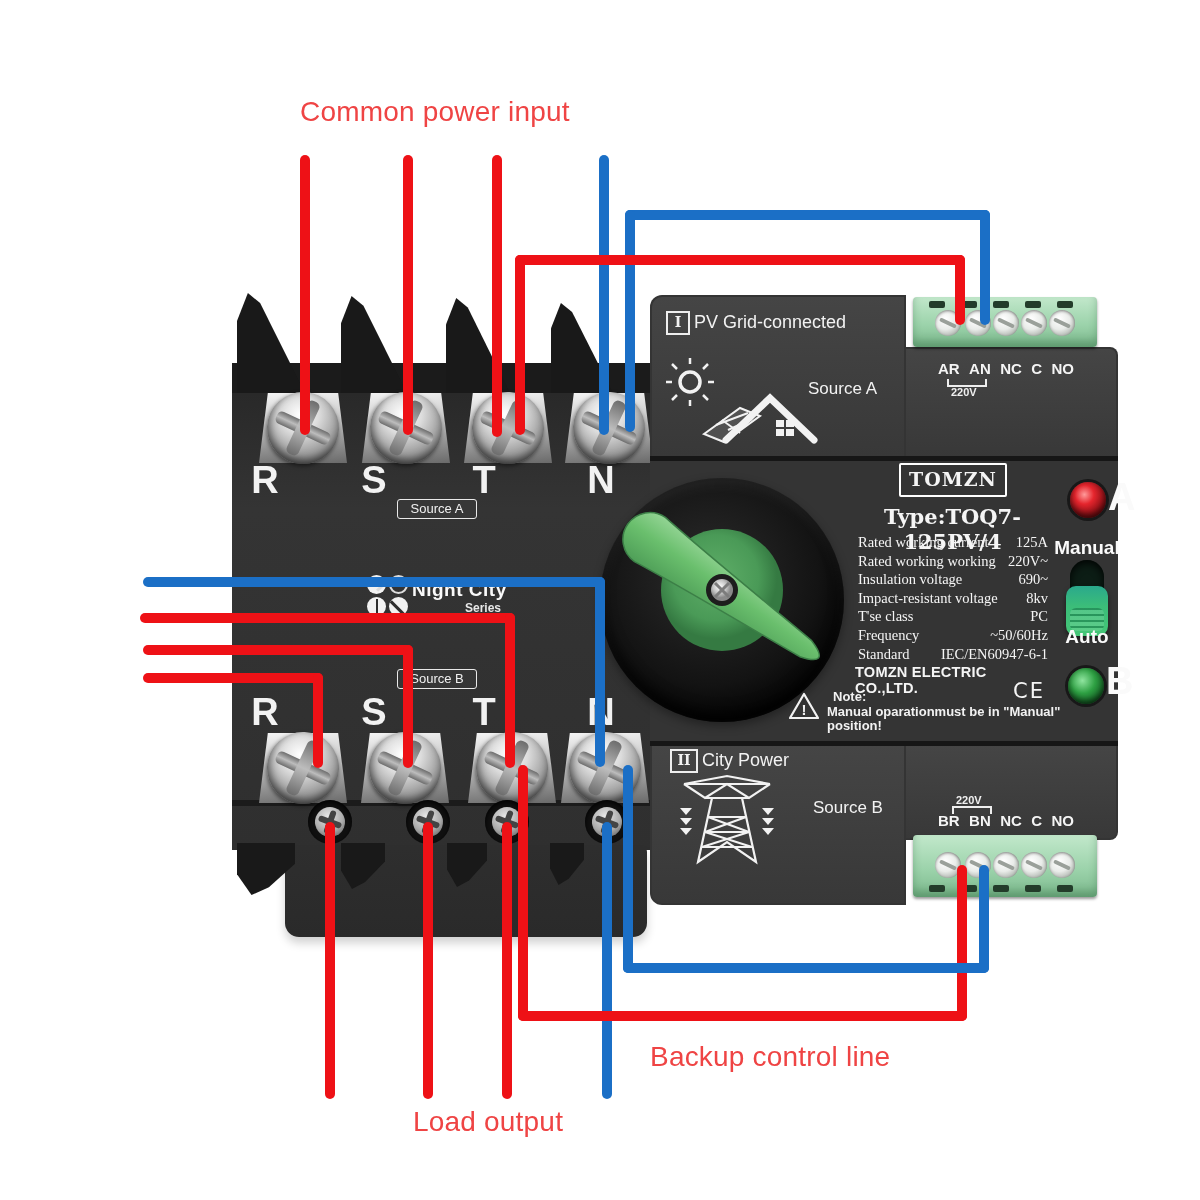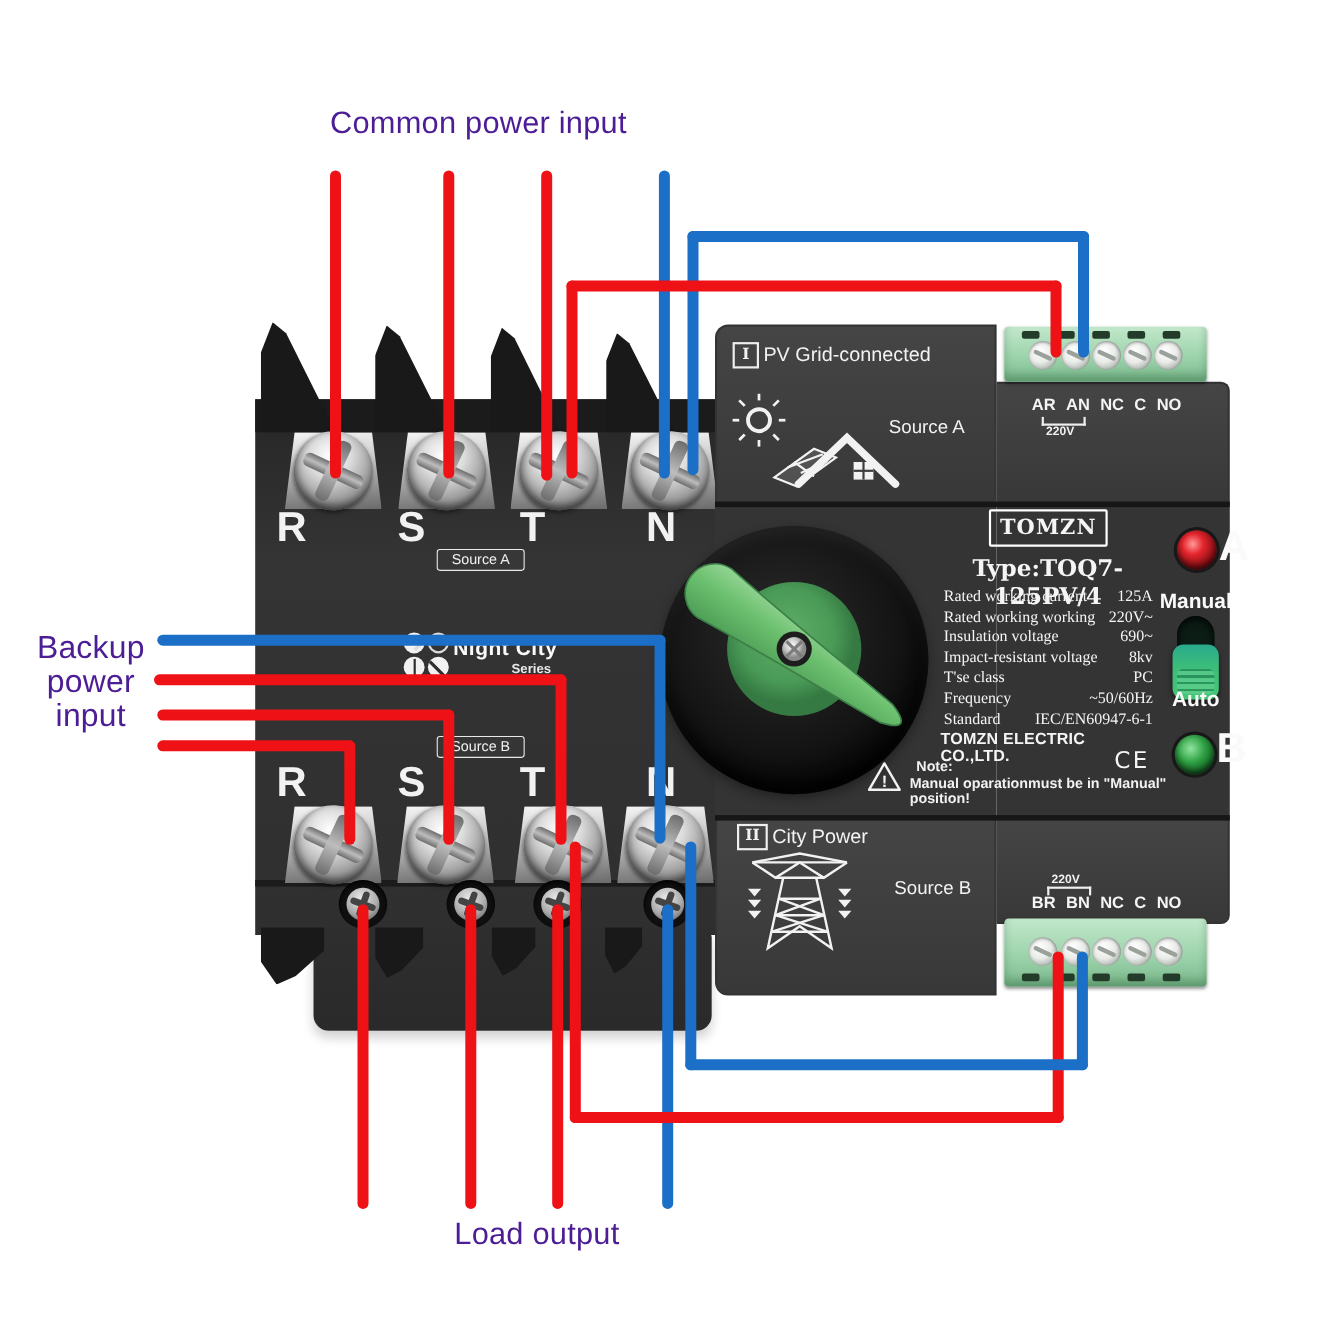--- a/index.html
+++ b/index.html
@@ -1,19 +1,19 @@
 <!DOCTYPE html>
 <html><head>
 <meta charset="utf-8">
 <style>
   html,body{margin:0;padding:0;background:#fff;}
   #canvas{position:relative;width:1200px;height:1200px;background:#ffffff;overflow:hidden;
           font-family:"Liberation Sans",sans-serif;}
   .abs{position:absolute;}
-  .callout{position:absolute;color:#4c1d95;font-size:28px;letter-spacing:0.2px;}
+  .callout{position:absolute;color:#ef4444;font-size:28px;letter-spacing:0.2px;}
   .callout.center{text-align:center;line-height:31px;font-size:29px;}
 
   
   .wire{position:absolute;border-radius:5px;}
   .wred{background:#ee1116;}
   .wblue{background:#1b6fc6;}
 
   
   .blockface{position:absolute;background:linear-gradient(180deg,#262626,#343434 30%,#2f2f2f);}
   .topbar{position:absolute;background:#1b1b1b;}
@@ -93,25 +93,21 @@
   .nl-circle{position:absolute;width:19px;height:19px;border-radius:50%;}
   .nl-text{position:absolute;color:#fafafa;font-weight:bold;font-size:19px;letter-spacing:0.5px;}
   .nl-sub{position:absolute;color:#e8e8e8;font-size:12px;font-weight:bold;}
 </style>
 </head>
 <body>
 
 <div id="canvas">
 
   <div class="callout" style="left:300px;top:96px;">Common power input</div>
-  <div class="callout center" style="left:10px;top:574px;width:145px;">
-    <div>Backup</div>
-    <div>power</div>
-    <div>input</div>
-  </div>
+  <div class="callout" style="left:650px;top:1041px;">Backup control line</div>
   <div class="callout" style="left:413px;top:1106px;">Load output</div>
 
   <div class="blockface" style="left:232px;top:363px;width:418px;height:487px;"></div>
   <div class="topbar" style="left:232px;top:363px;width:418px;height:30px;"></div>
   <div class="topbar" style="left:232px;top:800px;width:418px;height:6px;"></div>
 
   <div class="fin top" style="left:237px;top:293px;width:68px;height:100px;"></div>
   <div class="fin top" style="left:341px;top:296px;width:66px;height:97px;"></div>
   <div class="fin top" style="left:446px;top:298px;width:64px;height:95px;"></div>
   <div class="fin top" style="left:551px;top:303px;width:62px;height:90px;"></div>

